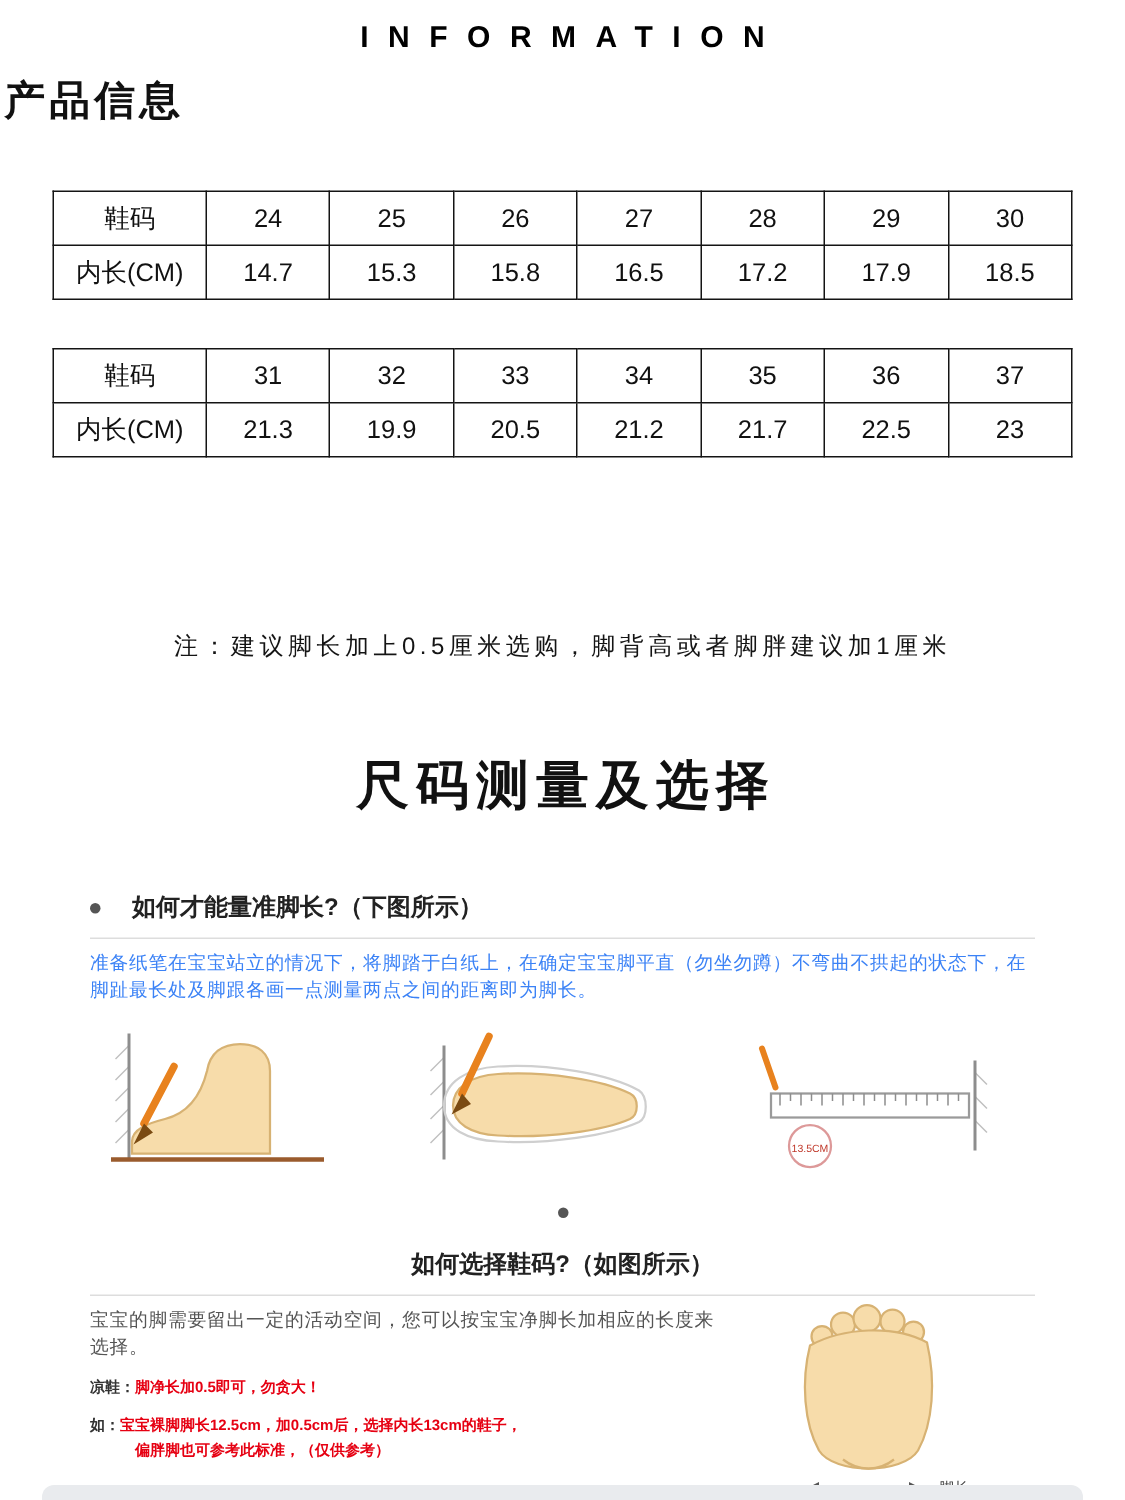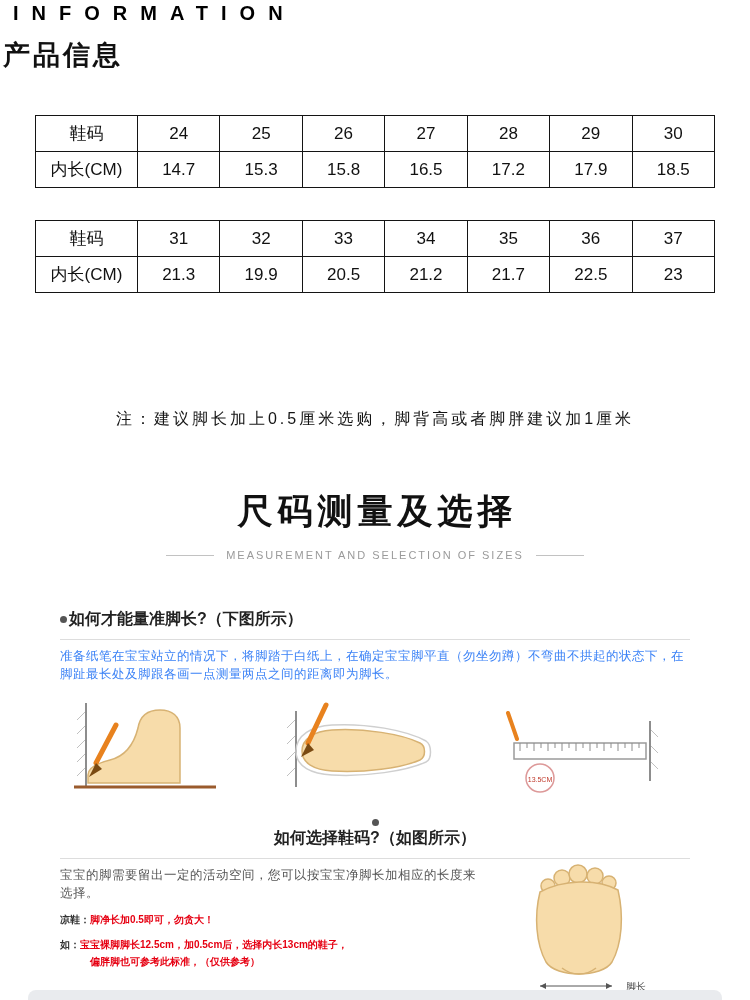--- a/index.html
+++ b/index.html
@@ -1,36 +1,36 @@
 <!DOCTYPE html>
 <html><head>
 <meta charset="utf-8">
 <style>
   *{margin:0;padding:0;box-sizing:border-box;}
   html,body{background:#fff;}
   body{font-family:"Liberation Sans","DejaVu Sans",sans-serif;color:#111;}
   .page{position:relative;width:750px;height:1000px;margin:0 auto;background:#fff;overflow:hidden;}
 
-  .hdr-en{padding-top:2px;text-align:left;font-size:20px;font-weight:bold;letter-spacing:13px;text-indent:13px;color:#000;}
+  .hdr-en{padding-top:14px;text-align:center;font-size:20px;font-weight:bold;letter-spacing:13px;text-indent:13px;color:#000;}
   .hdr-cn{margin-top:12px;text-align:left;font-size:27px;font-weight:bold;letter-spacing:3px;text-indent:3px;}
 
   .size-table{width:680px;margin:0 auto;border-collapse:collapse;table-layout:fixed;}
   .size-table.first{margin-top:42px;}
   .size-table.second{margin-top:32px;}
   .size-table th,.size-table td{border:1px solid #141414;height:36px;text-align:center;font-size:17px;font-weight:normal;background:#fff;}
   .size-table th{font-weight:normal;}
   .col-label{width:102px;}
 
   .note{margin-top:116px;text-align:center;font-size:16px;letter-spacing:3px;color:#141414;}
 
   .sec-title{margin-top:58px;text-align:center;font-size:35px;font-weight:bold;letter-spacing:5px;text-indent:5px;color:#111;}
   .sec-sub{margin-top:14px;display:flex;align-items:center;justify-content:center;gap:12px;color:#9a9a9a;font-size:11px;letter-spacing:2px;}
   .sec-sub .dash{width:48px;height:1px;background:#c2c2c2;}
 
-  .q-head{margin:0 60px;display:flex;align-items:center;gap:2px;font-size:16px;font-weight:bold;color:#222;}
+  .q-head{margin:0 60px;display:flex;align-items:center;gap:21px;font-size:16px;font-weight:bold;color:#222;}
   .q1{margin-top:48px;}
   .q2{margin-top:20px;flex-direction:column;}
   .bullet{width:7px;height:7px;border-radius:50%;background:#555;flex:0 0 auto;}
   .rule{margin:9px 60px 0;border-top:1px solid #ddd;height:0;}
   .q-body{margin:7px 60px 0;font-size:12.5px;line-height:18px;color:#3b82f6;letter-spacing:0.5px;}
 
   .figures{margin:12px 70px 0;display:flex;justify-content:space-between;align-items:flex-end;height:104px;}
 
   .choose-wrap{position:relative;margin:7px 60px 0;height:185px;}
   .choose-text{width:425px;}
@@ -116,25 +116,20 @@
       <td>21.7</td>
       <td>22.5</td>
       <td>23</td>
     </tr>
   </tbody>
     </table>
 
   <div class="note">注：建议脚长加上0.5厘米选购，脚背高或者脚胖建议加1厘米</div>
 
   <div class="sec-title">尺码测量及选择</div>
-  <div class="sec-sub">
-    <span class="dash"></span>
-    <span>MEASUREMENT AND SELECTION OF SIZES</span>
-    <span class="dash"></span>
-  </div>
 
   <div class="q-head q1">
     <span class="bullet"></span>
     <span>如何才能量准脚长?（下图所示）</span>
   </div>
   <div class="rule"></div>
   <div class="q-body">准备纸笔在宝宝站立的情况下，将脚踏于白纸上，在确定宝宝脚平直（勿坐勿蹲）不弯曲不拱起的状态下，在脚趾最长处及脚跟各画一点测量两点之间的距离即为脚长。</div>
 
   <div class="figures">
 

